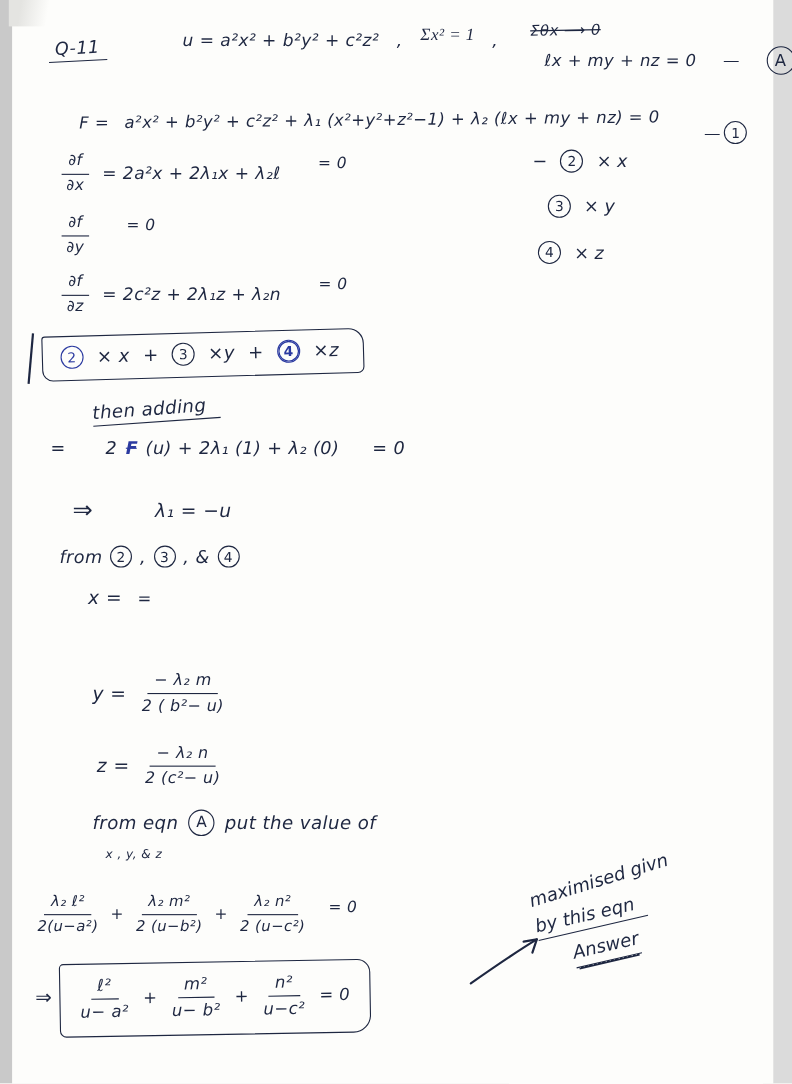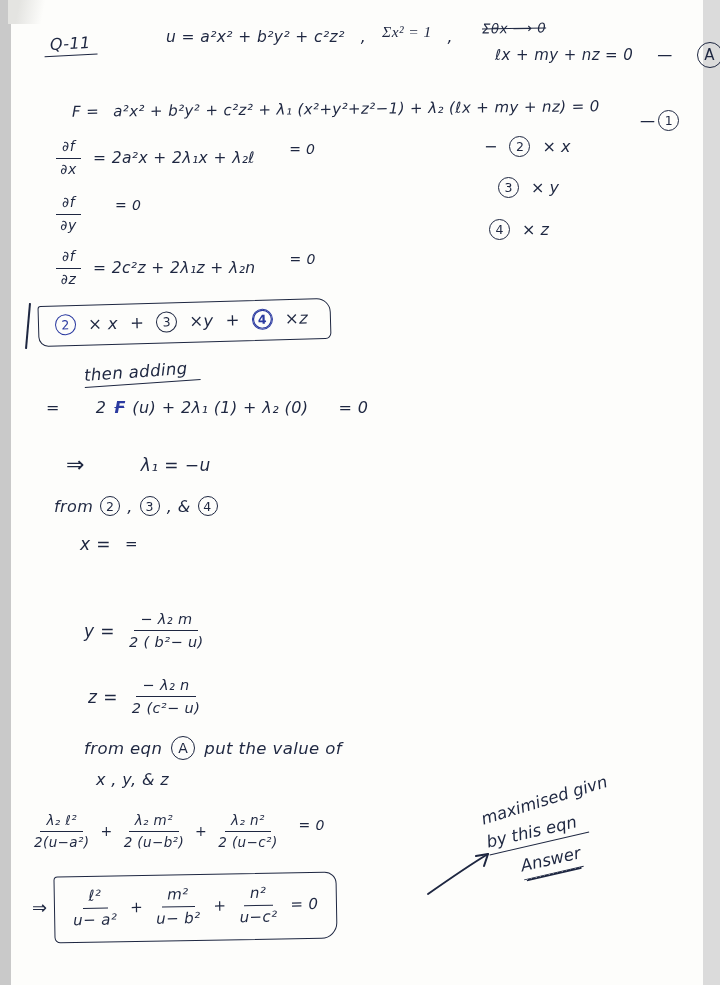--- a/index.html
+++ b/index.html
@@ -60,21 +60,21 @@
   .from-line{left:54px;top:496px;gap:7px;font-size:16px;}
   .from-line .circ{width:20px;height:20px;}
   .eq-frac-row{gap:14px;font-size:15px;}
   .eq-frac-row .lhs{font-size:17px;}
   .eq-frac-row .frac{font-size:14.5px;}
   .x-eq{left:80px;top:534px;}
   .y-eq{left:84px;top:610px;}
   .z-eq{left:88px;top:676px;}
   .from-a{left:60px;top:736px;gap:9px;font-size:16.5px;margin-left:24px;}
   .from-a .circ-a2{width:24px;height:24px;font-size:14px;}
-  .from-a2{left:96px;top:770px;font-size:16px;}
+  .from-a2{left:96px;top:770px;font-size:11px;}
   .big-eq{left:34px;top:812px;gap:11px;font-size:14px;}
   .big-eq .frac{font-size:13.5px;}
   .big-eq .zero3{transform:translateY(-6px);margin-left:10px;}
   .final-row{left:32px;top:874px;gap:7px;}
   .final-arrow{font-size:18px;font-style:normal;}
   .final-box{display:flex;align-items:center;gap:13px;font-size:15px;
              border:1.8px solid var(--ink);border-radius:4px 12px 16px 6px;
              transform:rotate(-1deg);padding:10px 18px 12px;}
   .pointer{position:absolute;left:424px;top:840px;}
   .note{position:absolute;left:486px;top:790px;transform:rotate(-13deg);

